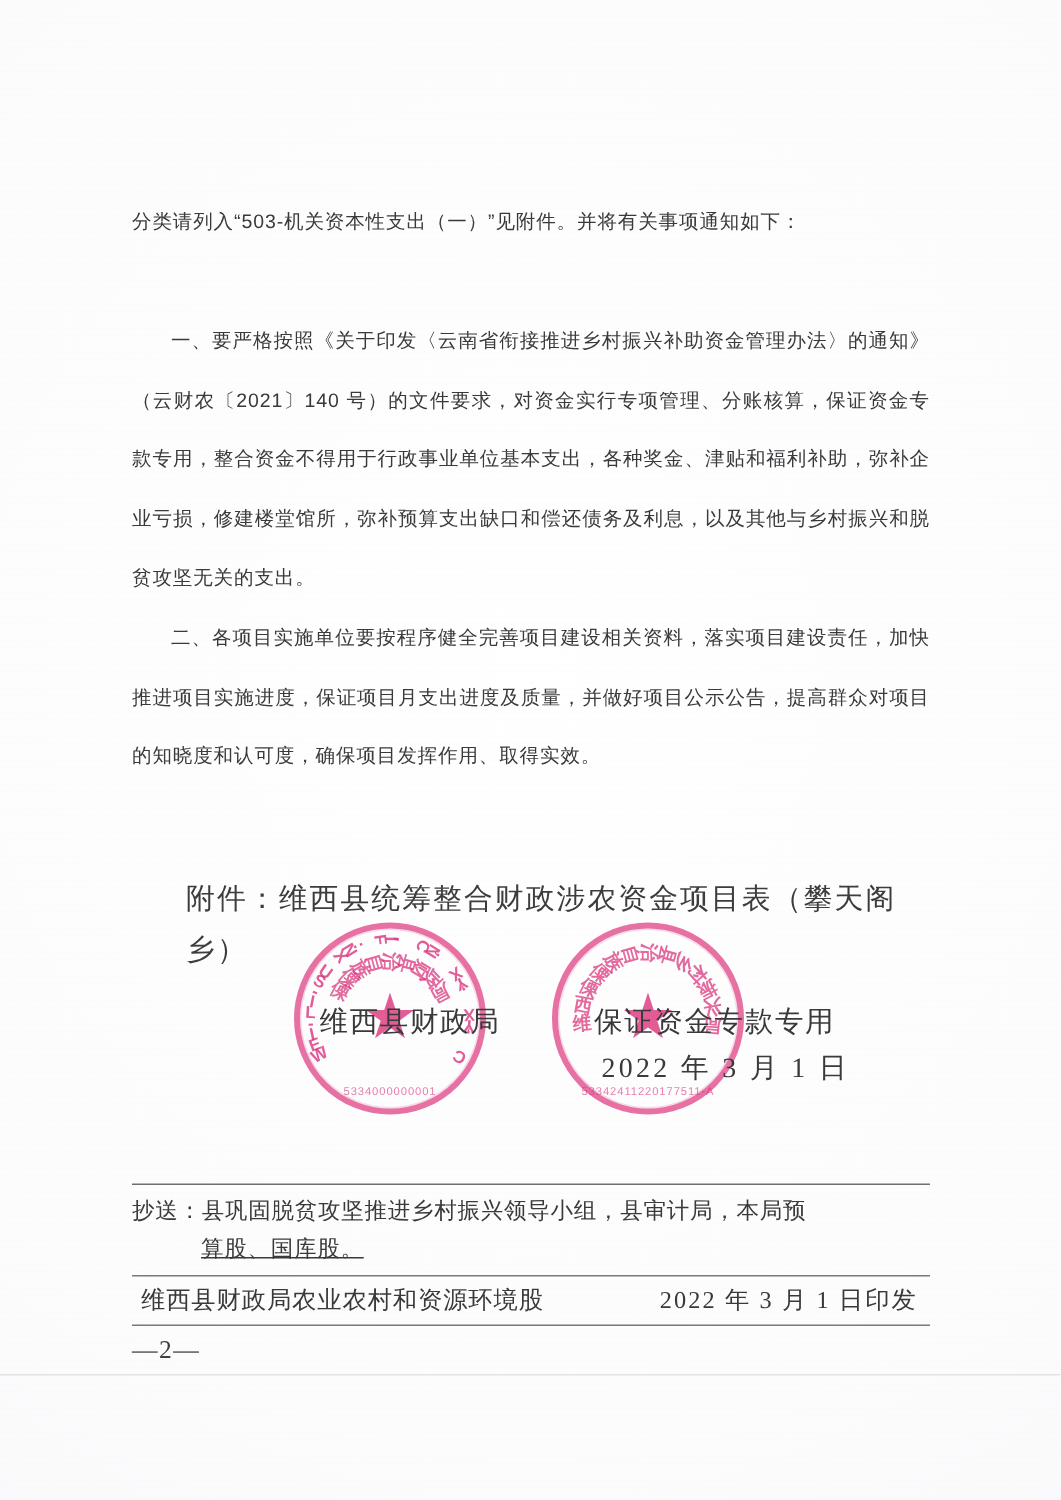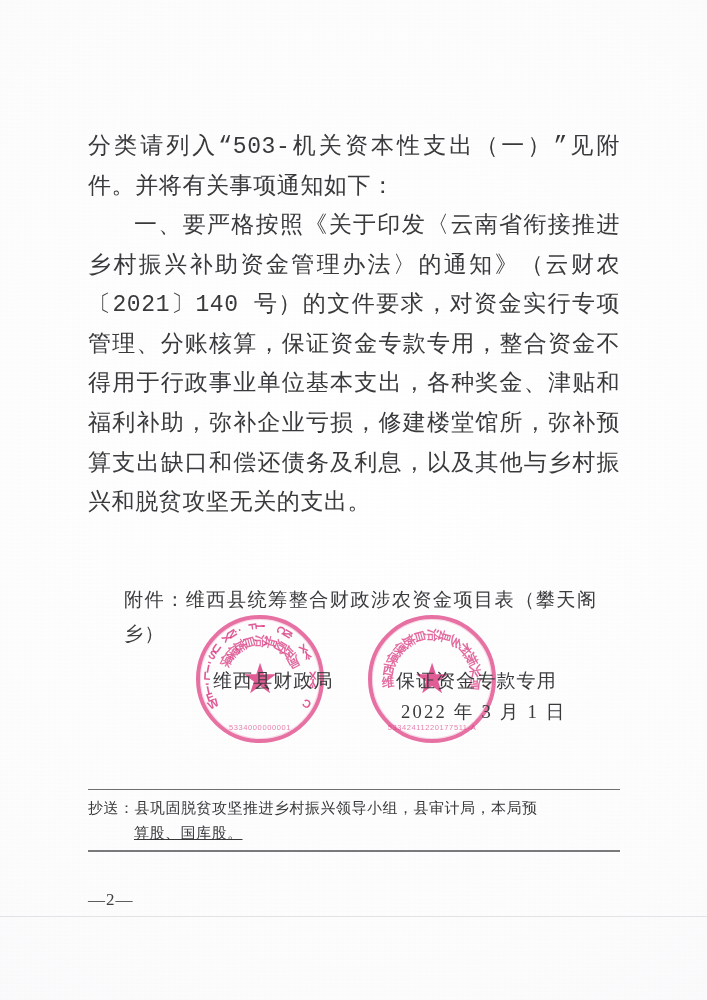--- a/index.html
+++ b/index.html
@@ -29,27 +29,27 @@
     position:absolute;
     left:88px;
     top:0;
     width:532px;
     height:1000px;
   }
   .body-text{
     position:absolute;
     left:0;
     width:532px;
-    font-size:23px;
+    font-size:13px;
     line-height:39.6px;
     letter-spacing:0.6px;
     text-align:justify;
     text-justify:inter-character;
     color:#3a3a3c;
-    font-family:Liberation Mono, monospace;
+    font-family:Liberation Sans, sans-serif;
   }
   .p-open{ top:128px; }
   .p-one{ top:207px; }
   .p-two{ top:405px; }
   .indent{ text-indent:2em; }
 
   .attachment{
     position:absolute;
     left:36px;
     top:551px;
@@ -187,20 +187,21 @@
 <body>
 
 <div class="page">
 
   <div class="content">
 
     <div class="body-text p-open">分类请列入“503-机关资本性支出（一）”见附件。并将有关事项通知如下：</div>
 
     <div class="body-text p-one indent">一、要严格按照《关于印发〈云南省衔接推进乡村振兴补助资金管理办法〉的通知》（云财农〔2021〕140 号）的文件要求，对资金实行专项管理、分账核算，保证资金专款专用，整合资金不得用于行政事业单位基本支出，各种奖金、津贴和福利补助，弥补企业亏损，修建楼堂馆所，弥补预算支出缺口和偿还债务及利息，以及其他与乡村振兴和脱贫攻坚无关的支出。</div>
 
+    <div class="body-text p-two indent">二、各项目实施单位要按程序健全完善项目建设相关资料，落实项目建设责任，加快推进项目实施进度，保证项目月支出进度及质量，并做好项目公示公告，提高群众对项目的知晓度和认可度，确保项目发挥作用、取得实效。</div>
 
     <div class="attachment">附件：维西县统筹整合财政涉农资金项目表（攀天阁乡）</div>
 
     <div class="seal seal-left">
       <div class="ring"></div>
       <div class="arc-text arc-outer" id="arcOuterL">
           <span style="transform: rotate(-118deg) translate(0px, -53px) rotate(90deg) translate(-50%, -50%);">W</span>
           <span style="transform: rotate(-110.133deg) translate(0px, -53px) rotate(90deg) translate(-50%, -50%);">E</span>
           <span style="transform: rotate(-102.267deg) translate(0px, -53px) rotate(90deg) translate(-50%, -50%);">I</span>
           <span style="transform: rotate(-94.4deg) translate(0px, -53px) rotate(90deg) translate(-50%, -50%);">-</span>
@@ -275,20 +276,24 @@
     <div class="sig-block sig-date">2022 年 3 月 1 日</div>
   </div>
 
   <div class="footer">
     <div class="rule"></div>
     <div class="cc-row">
       <span class="cc-label">抄送：</span><span>县巩固脱贫攻坚推进乡村振兴领导小组，县审计局，本局预</span>
       <span class="cc-cont">算股、国库股。</span>
     </div>
     <div class="rule-thin"></div>
+    <div class="issuer-row">
+      <span class="left">维西县财政局农业农村和资源环境股</span>
+      <span class="right">2022 年 3 月 1 日印发</span>
+    </div>
     <div class="rule-thin"></div>
   </div>
 
   <div class="page-no">—2—</div>
 
   <div class="bottom-edge"></div>
 
   <div class="scan-noise"></div>
 </div>
 

